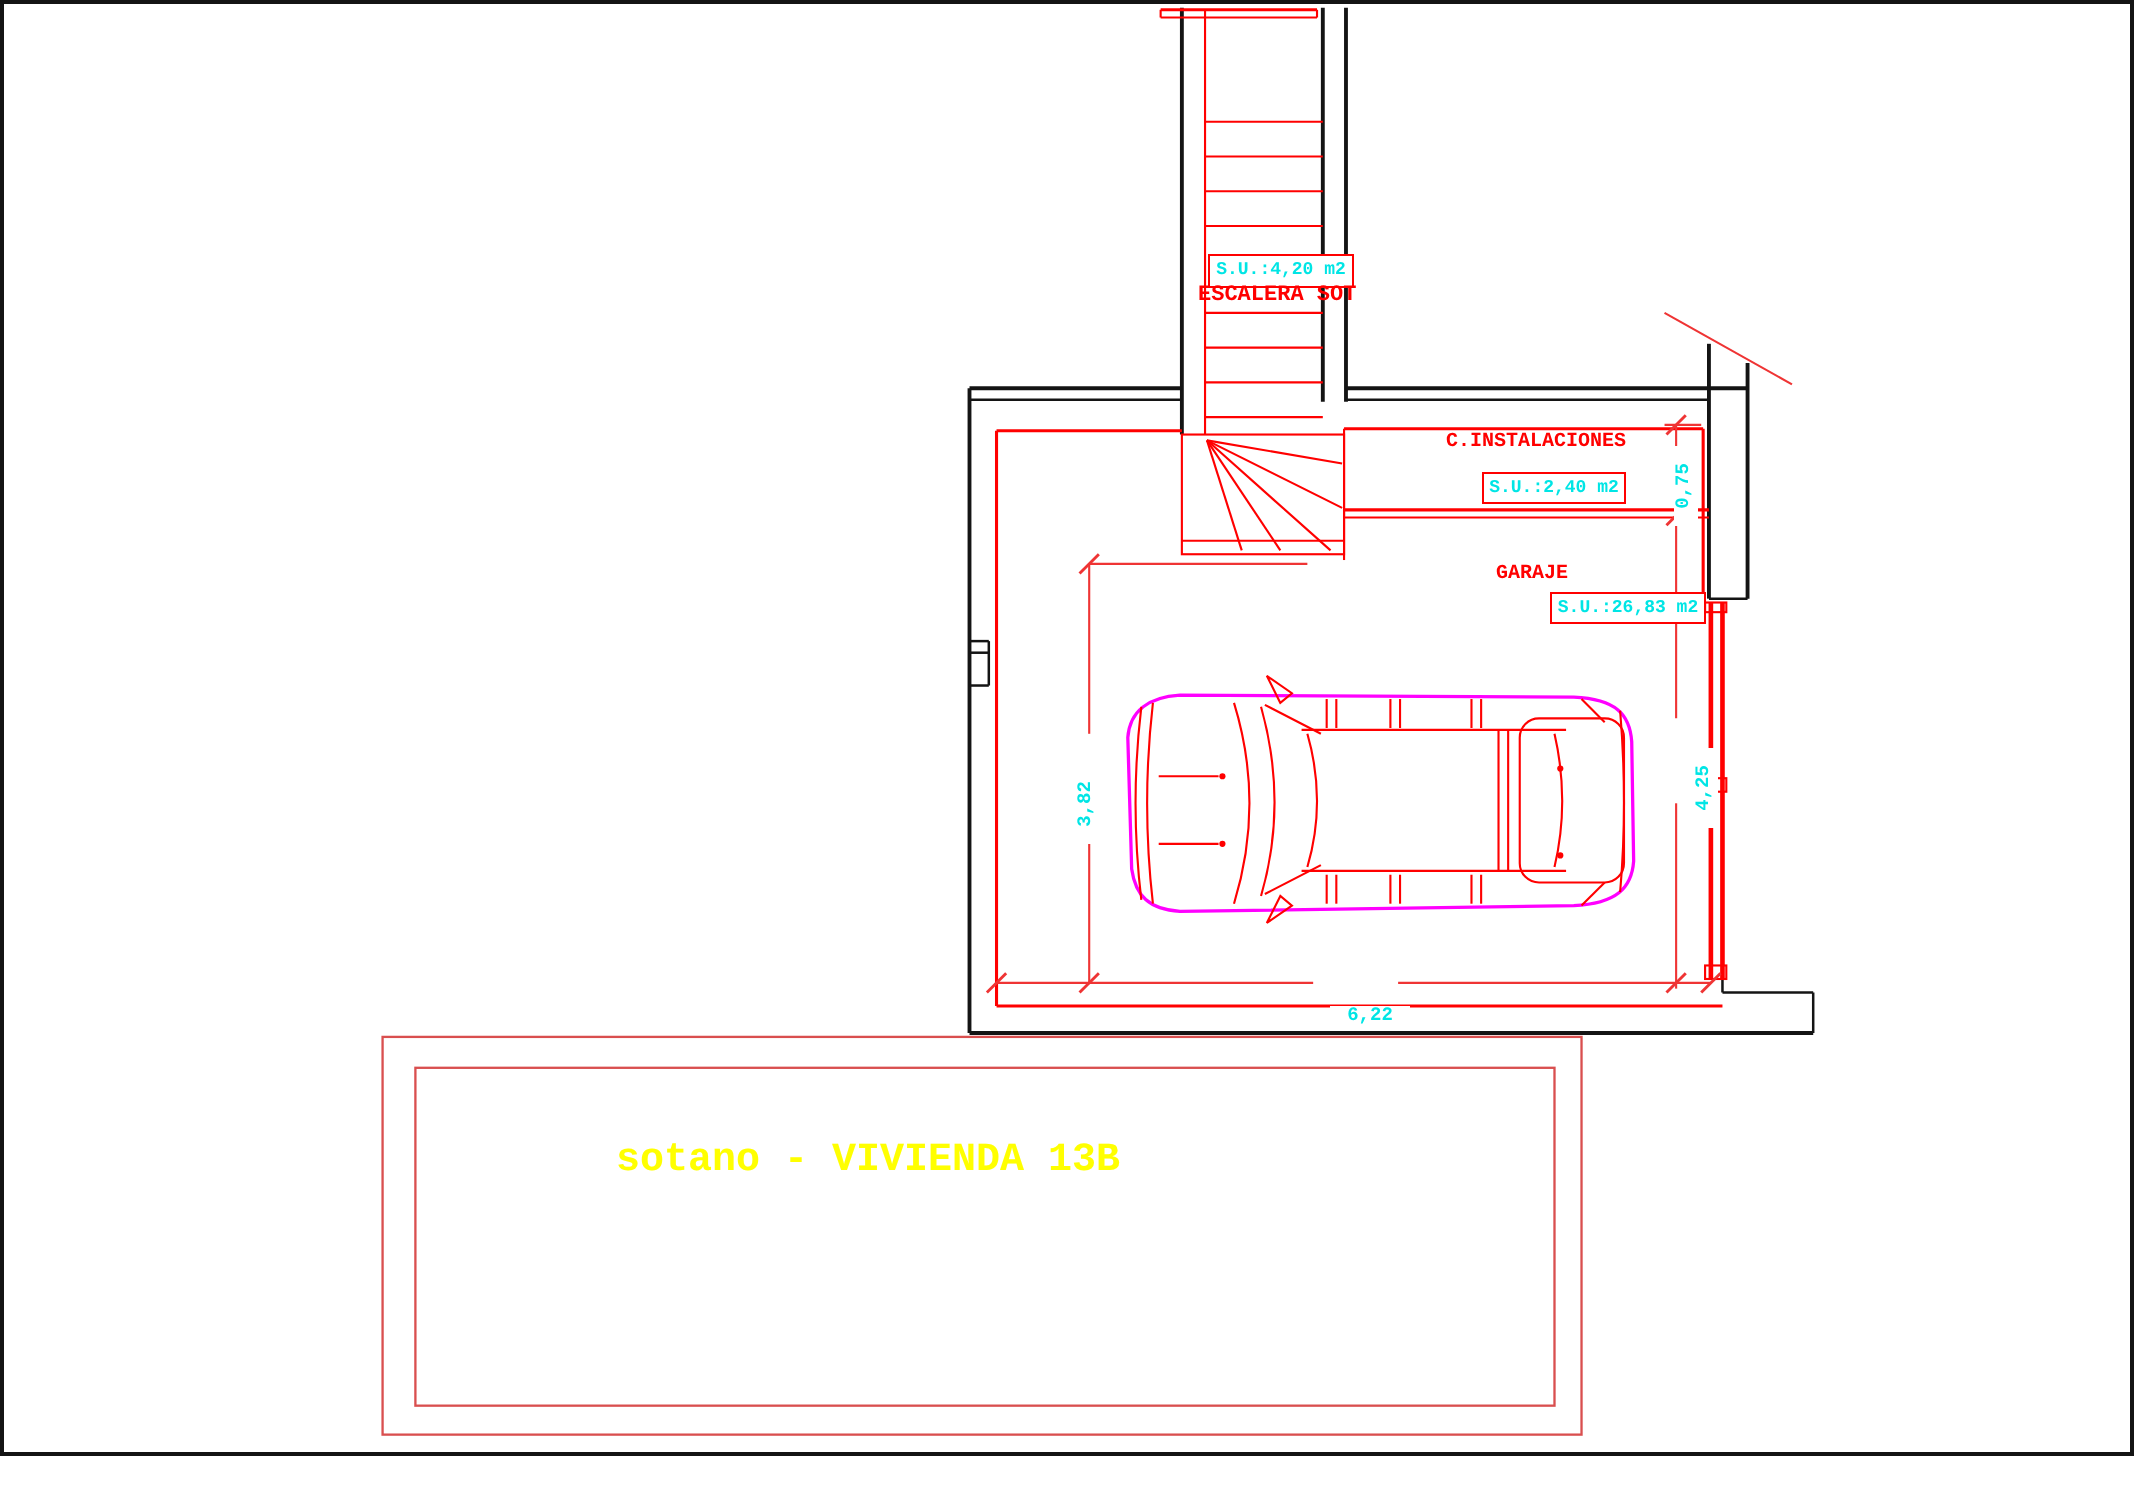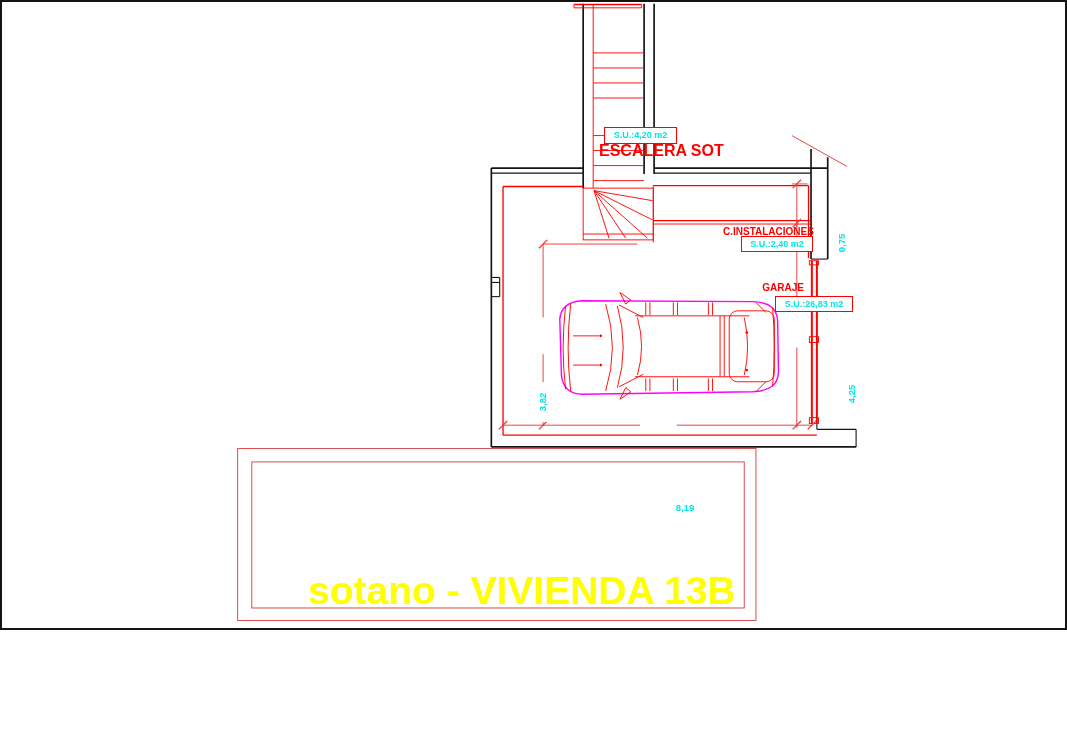--- a/index.html
+++ b/index.html
@@ -1,38 +1,38 @@
 <!DOCTYPE html>
 <html style="--black: #141414; --red: #ff0000; --dim-red: #ef3434; --frame-red: #d94f4f; --cyan: #00e5e5; --magenta: #ff00ff; --yellow: #ffff00;"><head>
 <meta charset="utf-8">
 <style>
   html,body{margin:0;padding:0;background:#fff;}
   .canvas{
-    position:relative;width:1067px;height:630px;background:#fff;
+    position:relative;width:1067px;height:728px;background:#fff;
     border:2px solid var(--black);box-sizing:border-box;overflow:hidden;
-    font-family:Liberation Sans, sans-serif;
+    font-family:Liberation Mono, monospace;
   }
   .plan-svg{position:absolute;left:0;top:0;width:100%;height:100%;}
   svg *{fill:none;}
   .blk{stroke:var(--black);stroke-width:2;}
   .blk-thin{stroke:var(--black);stroke-width:1.3;}
   .red{stroke:var(--red);stroke-width:1.6;}
   .red-thin{stroke:var(--red);stroke-width:1.1;}
   .dim{stroke:var(--dim-red);stroke-width:1.1;}
   .tick{stroke:var(--dim-red);stroke-width:1.5;}
   .mag{stroke:var(--magenta);stroke-width:1.7;}
   .frame{stroke:var(--frame-red);stroke-width:1.2;}
   .dot{fill:var(--red);stroke:none;}
   .lbl{position:absolute;font-weight:bold;white-space:nowrap;line-height:1;}
   .box{border:1px solid var(--red);color:var(--cyan);background:#fff;
        display:flex;align-items:center;justify-content:center;font-size:9px;}
   .red-text{color:var(--red);}
   .dim-label{color:var(--cyan);font-size:9.5px;text-align:center;background:#fff;}
   .rot{transform:rotate(-90deg);}
-  .plan-title{position:absolute;color:var(--yellow);font-size:39px;font-weight:bold;white-space:nowrap;}
+  .plan-title{position:absolute;color:var(--yellow);font-size:20px;font-weight:bold;white-space:nowrap;}
 </style>
 </head>
 <body>
 
 <div class="canvas">
 
   <svg class="plan-svg" viewBox="0 0 1067 750">
 
     <g>
 
@@ -196,27 +196,27 @@
       <path class="red-thin" d="M 820,366 Q 824,414 820,460"></path>
     </g>
 
     <g>
       <rect class="frame" x="179" y="535" width="621" height="206"></rect>
       <rect class="frame" x="196" y="551" width="590" height="175"></rect>
     </g>
   </svg>
 
   <div class="lbl box" style="left:602px;top:125px;width:71px;height:15px">S.U.:4,20 m2</div>
-  <div class="lbl red-text" style="left:597px;top:141px;font-size:16px;width:78px;text-align:left">ESCALERA SOT</div>
-
-  <div class="lbl red-text" style="left:721px;top:225px;font-size:10px;width:86px;text-align:center">C.INSTALACIONES</div>
+  <div class="lbl red-text" style="left:597px;top:141px;font-size:11px;width:78px;text-align:left">ESCALERA SOT</div>
+
+  <div class="lbl red-text" style="left:721px;top:215px;font-size:10px;width:86px;text-align:center">C.INSTALACIONES</div>
   <div class="lbl box" style="left:739px;top:234px;width:70px;height:14px">S.U.:2,40 m2</div>
 
-  <div class="lbl red-text" style="left:746px;top:281px;font-size:10px;width:56px;text-align:right">GARAJE</div>
+  <div class="lbl red-text" style="left:746px;top:281px;font-size:10px;width:56px;text-align:left">GARAJE</div>
   <div class="lbl box" style="left:773px;top:294px;width:76px;height:14px">S.U.:26,83 m2</div>
 
   <div class="lbl dim-label rot" style="left:821px;top:235px;width:40px;height:12px">0,75</div>
   <div class="lbl dim-label rot" style="left:522px;top:394px;width:40px;height:12px">3,82</div>
   <div class="lbl dim-label rot" style="left:831px;top:386px;width:40px;height:12px">4,25</div>
-  <div class="lbl dim-label" style="left:663px;top:501px;width:40px;height:12px">8,19</div>
+  <div class="lbl dim-label" style="left:663px;top:501px;width:40px;height:12px">6,22</div>
 
   <div class="plan-title" style="left:306px;top:567px">sotano - VIVIENDA 13B</div>
 </div>
 
 </body></html>

